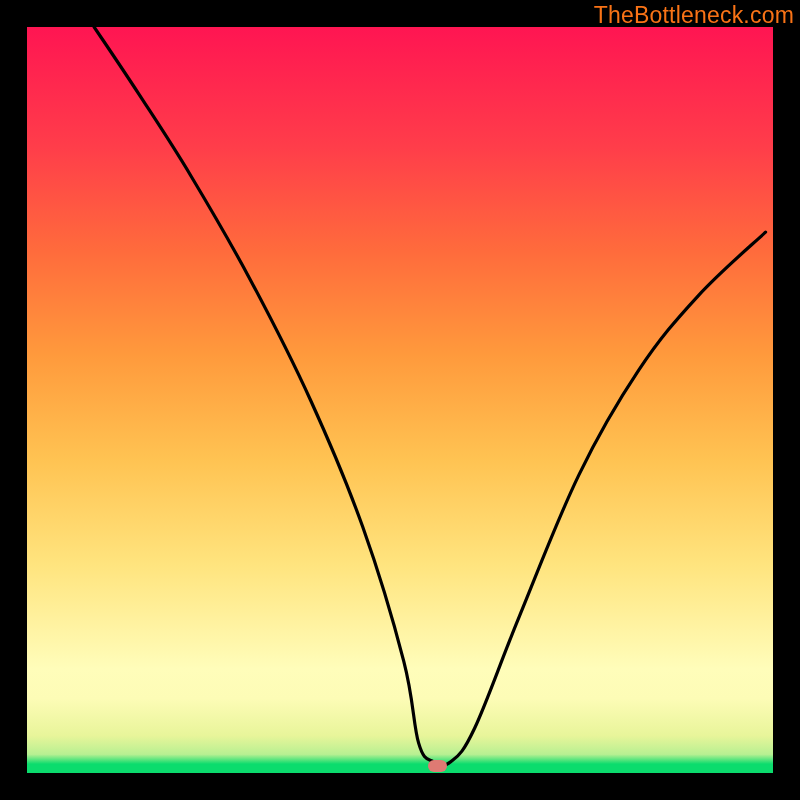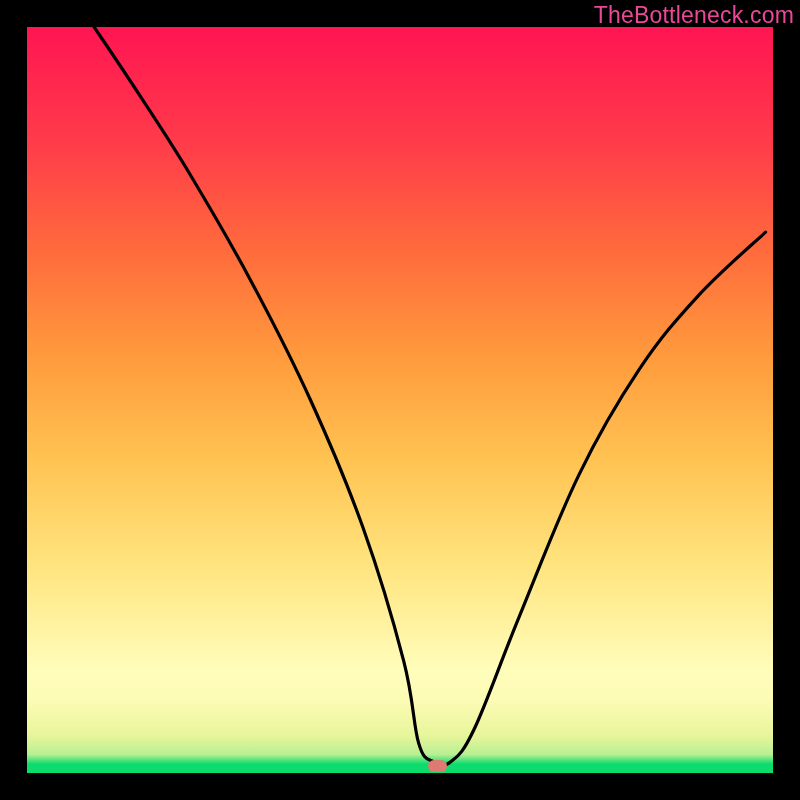--- a/index.html
+++ b/index.html
@@ -41,21 +41,21 @@
       #ff9a3c 56%,
       #ff6b3c 70%,
       #ff3d4a 84%,
       #ff1552 100%
     );
   }
   .watermark {
     position: absolute;
     top: 2px;
     right: 6px;
-    color: #ec4899;
+    color: #f97316;
     font-size: 23px;
     font-weight: 500;
     letter-spacing: 0.2px;
   }
   svg.curve {
     position: absolute;
     inset: 0;
   }
   .marker {
     position: absolute;

